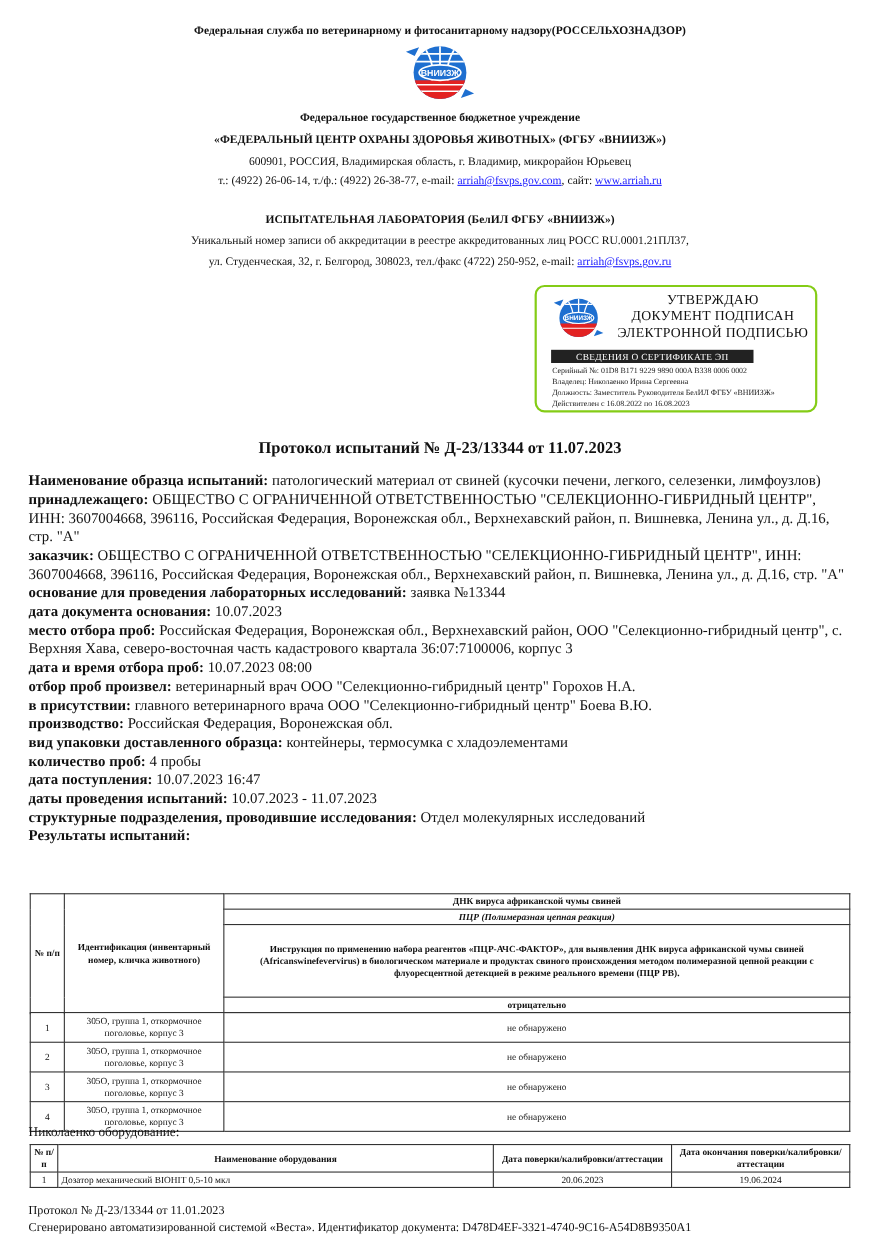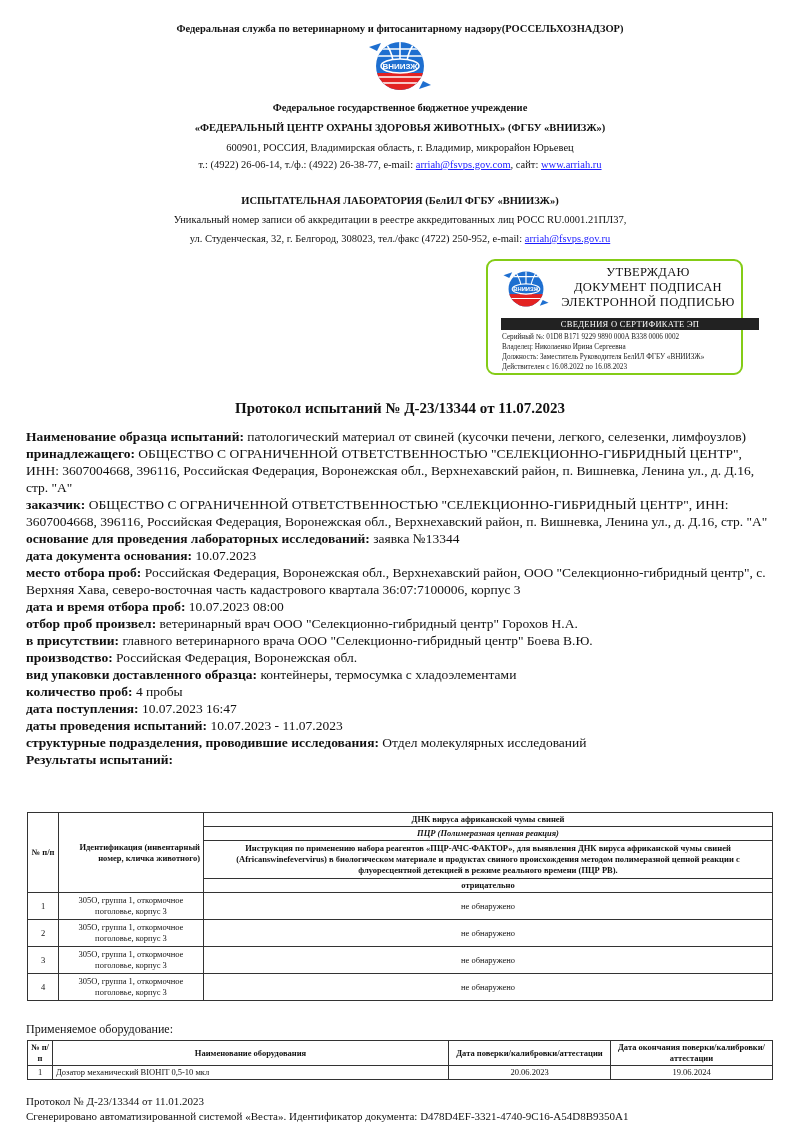--- a/index.html
+++ b/index.html
@@ -14,21 +14,21 @@
     
     .logo { position: absolute; left: 367px; top: 37px; width: 66px; height: 58px; }
 
     
     .stamp {
       position: absolute; left: 486px; top: 259px; width: 257px; height: 116px;
       border: 2px solid #84cc16; border-radius: 9px; box-sizing: border-box;
     }
     .stamp .slogo { position: absolute; left: 14px; top: 6px; width: 48px; height: 44px; }
     .stamp .t1 { position: absolute; left: 70px; top: 4px; width: 180px; text-align: center; font-size: 12.5px; line-height: 15px; letter-spacing: 0.3px; }
-    .stamp .bar { position: absolute; left: 13px; top: 57px; width: 258px; height: 12px; background: #222; color: #fff; font-size: 8.5px; line-height: 12px; text-align: center; letter-spacing: 0.3px; }
+    .stamp .bar { position: absolute; left: 13px; top: 57px; width: 184px; height: 12px; background: #222; color: #fff; font-size: 8.5px; line-height: 12px; text-align: center; letter-spacing: 0.3px; }
     .stamp .info { position: absolute; left: 14px; top: 71px; width: 235px; font-size: 7.2px; line-height: 10px; color: #222; white-space: nowrap; }
 
     .title { position: absolute; left: 0; top: 400px; width: 800px; text-align: center; font-size: 15px; font-weight: bold; }
 
     .body-text {
       position: absolute; left: 26px; top: 428px; width: 750px;
       font-size: 13.5px; line-height: 17px;
     }
     .body-text p { margin: 0; }
     .body-text .lbl { font-weight: bold; }
@@ -150,28 +150,28 @@
   <p><span class="lbl">дата поступления:</span><span> 10.07.2023 16:47</span></p>
   <p><span class="lbl">даты проведения испытаний:</span><span> 10.07.2023 - 11.07.2023</span></p>
   <p><span class="lbl">структурные подразделения, проводившие исследования:</span><span> Отдел молекулярных исследований</span></p>
   <p><span class="lbl">Результаты испытаний:</span><span></span></p>
 </div>
 
 <table class="res">
   <tbody>
       <tr style="height:13px;">
     <td rowspan="5" class="hb" style="width:24px;">№ п/п</td>
-    <td rowspan="5" class="hb" style="width:138px;text-align:right;">Идентификация (инвентарный номер, кличка животного)</td>
+    <td rowspan="5" class="hb" style="width:138px;">Идентификация (инвентарный номер, кличка животного)</td>
     <td class="hb">ДНК вируса африканской чумы свиней</td>
   </tr>
   <tr style="height:13px;font-style:italic;">
         <td class="hb">ПЦР (Полимеразная цепная реакция)</td>
       </tr>
   <tr>
-        <td class="hb" style="padding:2px 6px;">Инструкция по применению набора реагентов «ПЦР-АЧС-ФАКТОР», для выявления ДНК вируса африканской чумы свиней (Africanswinefevervirus) в биологическом материале и продуктах свиного происхождения методом полимеразной цепной реакции с флуоресцентной детекцией в режиме реального времени (ПЦР РВ).</td>
+        <td class="hb" style="padding:16px 6px;">Инструкция по применению набора реагентов «ПЦР-АЧС-ФАКТОР», для выявления ДНК вируса африканской чумы свиней (Africanswinefevervirus) в биологическом материале и продуктах свиного происхождения методом полимеразной цепной реакции с флуоресцентной детекцией в режиме реального времени (ПЦР РВ).</td>
       </tr>
   <tr style="height:13px;">
         <td class="hb">отрицательно</td>
       </tr>
   <tr style="height:0px;"></tr>
   <tr style="height:27px;">
     <td>1</td>
     <td>305О, группа 1, откормочное поголовье, корпус 3</td>
     <td>не обнаружено</td>
   </tr>
@@ -186,21 +186,21 @@
     <td>не обнаружено</td>
   </tr>
   <tr style="height:27px;">
     <td>4</td>
     <td>305О, группа 1, откормочное поголовье, корпус 3</td>
     <td>не обнаружено</td>
   </tr>
 </tbody>
   </table>
 
-<div class="equip-title">Применяемое оборудование:</div>
+<div class="equip-title">Николаенко оборудование:</div>
 <table class="equip">
   <tbody>
       <tr>
     <td class="hb" style="width:18px;">№ п/п</td>
     <td class="hb">Наименование оборудования</td>
     <td class="hb" style="width:155px;">Дата поверки/калибровки/аттестации</td>
     <td class="hb" style="width:155px;">Дата окончания поверки/калибровки/аттестации</td>
   </tr>
   <tr>
     <td>1</td>

